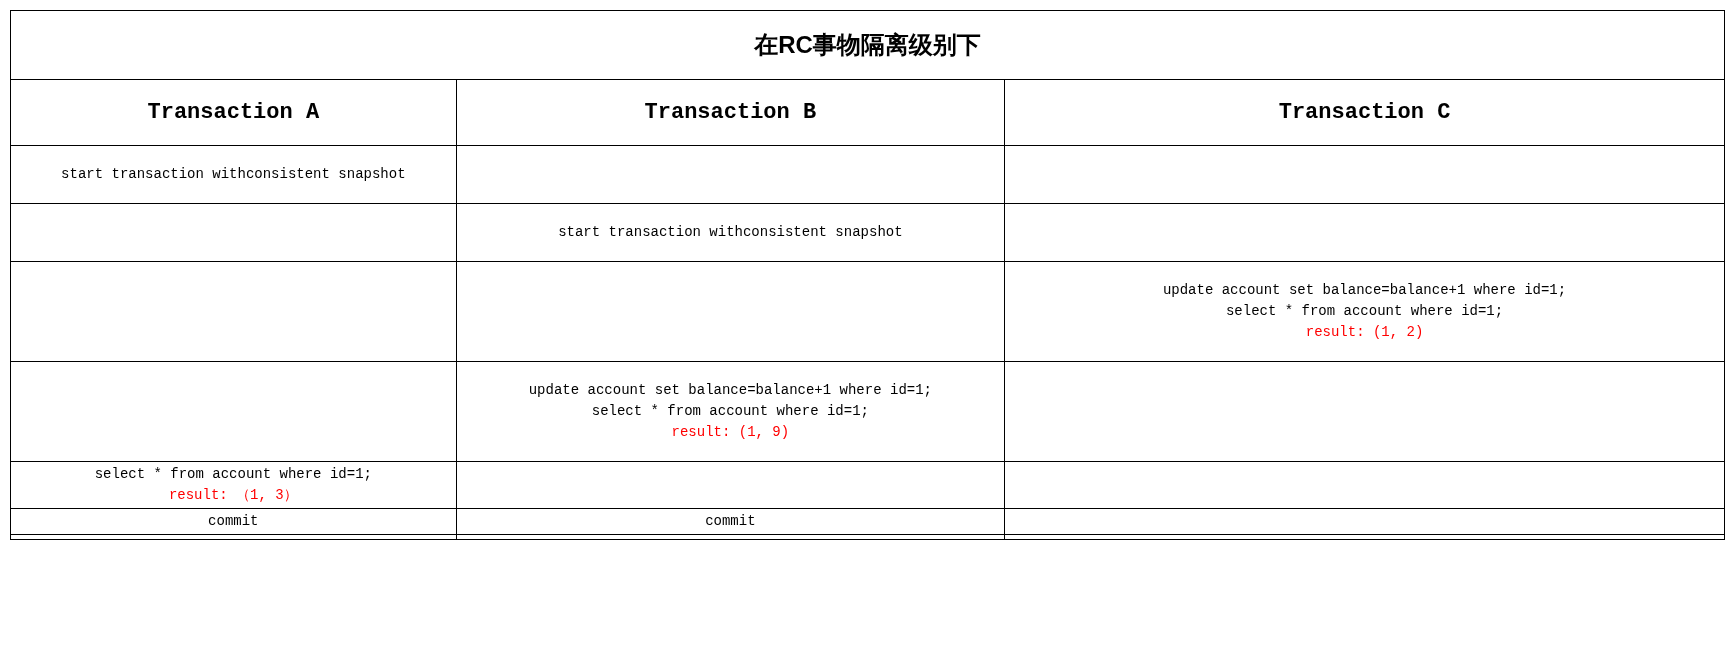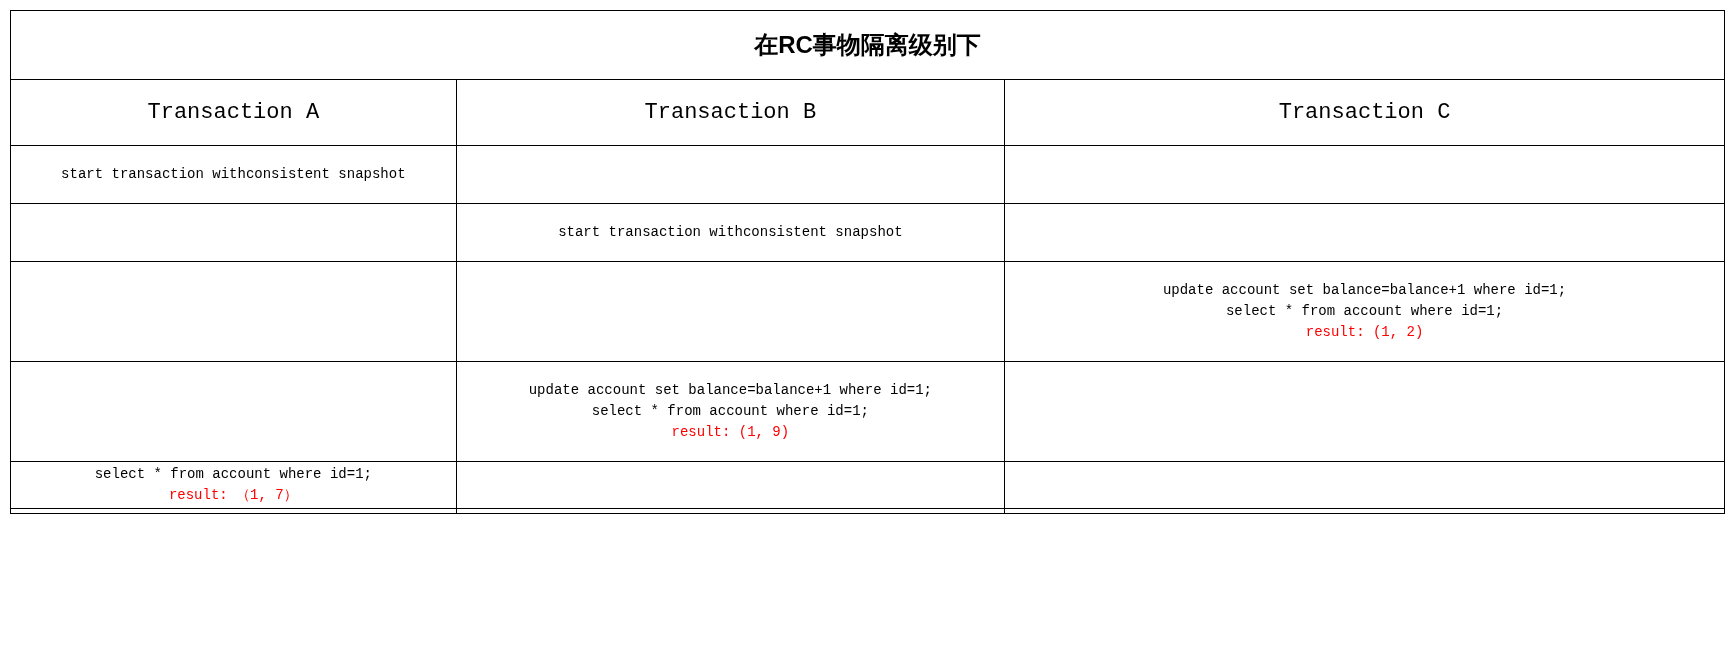--- a/index.html
+++ b/index.html
@@ -27,20 +27,21 @@
     .title-row td {
       font-size: 24px;
       font-weight: bold;
       padding: 18px 8px;
       font-family: "SimSun", "宋体", "Microsoft YaHei", sans-serif;
     }
     .header-row td {
       font-size: 22px;
       padding: 20px 8px;
       font-family: "Courier New", monospace;
+      font-weight: bold;
     }
     .body-row td {
       font-size: 14px;
       font-family: "Courier New", monospace;
       padding: 18px 8px;
       line-height: 1.5;
     }
     .body-row.short td {
       padding: 2px 8px;
     }
@@ -100,23 +101,32 @@
         <td>
           <span class="cell-line">update account set balance=balance+1 where id=1;</span>
           <span class="cell-line">select * from account where id=1;</span>
           <span class="cell-line result">result: (1, 9)</span>
         </td>
         <td></td>
       </tr>
       <tr class="body-row short">
         <td>
           <span class="cell-line">select * from account where id=1;</span>
-          <span class="cell-line result">result: （1, 7）</span>
+          <span class="cell-line result">result: （1, 3）</span>
         </td>
         <td></td>
+        <td></td>
+      </tr>
+      <tr class="body-row short">
+        <td>
+          <span class="cell-line">commit</span>
+        </td>
+        <td>
+          <span class="cell-line">commit</span>
+        </td>
         <td></td>
       </tr>
       <tr class="body-row short">
         <td></td>
         <td></td>
         <td></td>
       </tr>
     </tbody>
 </table>
 

